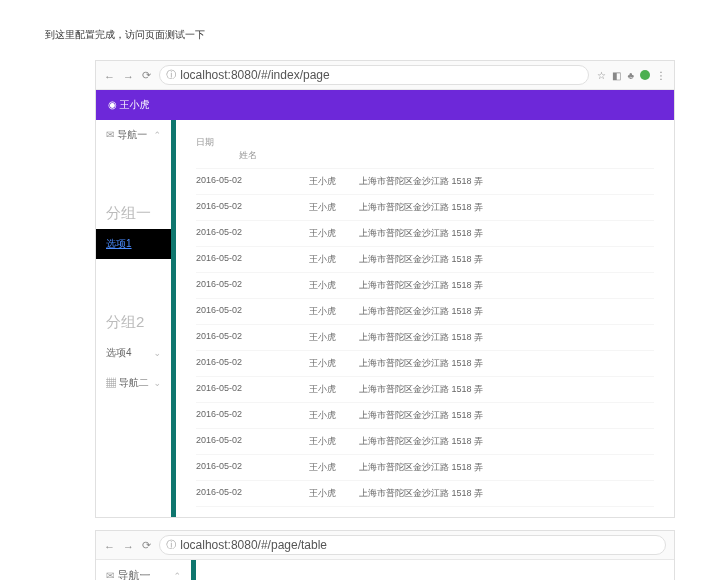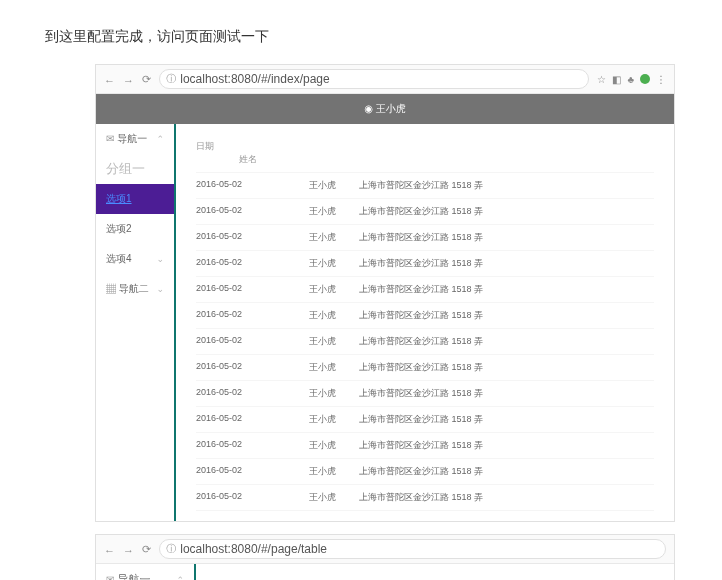--- a/index.html
+++ b/index.html
@@ -1,33 +1,33 @@
 <!DOCTYPE html>
 <html><head>
   <meta charset="utf-8">
   <style>
     * { margin: 0; padding: 0; box-sizing: border-box; }
     body { font-family: -apple-system, "Microsoft YaHei", sans-serif; background: #fff; color: #333; font-size: 12px; }
-    .page-intro { padding: 28px 8px 18px 45px; font-size: 14px; color: #333; }
+    .page-intro { padding: 28px 8px 18px 45px; font-size: 10px; color: #333; }
     .browser-frame { margin: 0 0 12px 95px; width: 580px; border: 1px solid #e0e0e0; background: #fff; }
     .browser-frame.large { margin-left: 95px; width: 580px; }
     .browser-bar { display: flex; align-items: center; padding: 4px 8px; border-bottom: 1px solid #e8e8e8; gap: 8px; font-size: 10px; color: #666; background: #fafafa; }
     .nav-icon { color: #888; font-size: 11px; cursor: pointer; }
     .url-box { flex: 1; display: flex; align-items: center; gap: 4px; padding: 2px 6px; background: #fff; border: 1px solid #e0e0e0; border-radius: 10px; }
     .url-text { color: #555; font-size: 12px; }
     .bar-right { display: flex; gap: 6px; align-items: center; color: #888; }
     .dot { width: 10px; height: 10px; border-radius: 50%; display: inline-block; }
     .dot.green { background: #4caf50; }
-    .app-header { background: #737373; color: #fff; text-align: center; padding: 8px 12px; font-size: 10px; }
+    .app-header { background: #6d28d9; color: #fff; text-align: left; padding: 8px 12px; font-size: 10px; }
     .app-body { display: flex; background: #fff; min-height: 260px; }
-    .sidebar { width: 80px; border-right: 2px solid #0f766e; background: #fff; font-size: 10px; }
+    .sidebar { width: 80px; border-right: 5px solid #0f766e; background: #fff; font-size: 10px; }
     .sidebar.large { width: 100px; font-size: 11px; }
     .side-item { display: flex; align-items: center; justify-content: space-between; padding: 8px 10px; color: #666; cursor: pointer; }
-    .side-item.group { color: #bbb; font-size: 13px; padding: 6px 10px; }
-    .side-item.active { background: #4c1d95; color: #4a8cff; text-decoration: underline; }
+    .side-item.group { color: #bbb; font-size: 15px; padding: 6px 10px; margin-top: 48px; }
+    .side-item.active { background: #000000; color: #4a8cff; text-decoration: underline; }
     .side-icon { font-size: 10px; color: #999; }
     .chev { color: #bbb; font-size: 9px; }
     .content { flex: 1; padding: 10px 20px; }
     .content.large { padding: 20px 24px; }
     .th-row, .td-row { display: flex; padding: 6px 0; font-size: 9px; color: #666; border-bottom: 1px solid #f5f5f5; }
     .th-row { color: #999; font-weight: normal; flex-direction: column; }
     .col-date { width: 70px; }
     .col-name { width: 50px; margin-left: 43px; }
     .col-addr { flex: 1; }
     .content-title { font-size: 13px; font-weight: bold; color: #222; }
@@ -59,21 +59,21 @@
     <span>王小虎</span>
   </div>
   <div class="app-body">
     <div class="sidebar">
       <div class="side-item">
         <span><span class="side-icon">✉</span> <span>导航一</span></span>
         <span class="chev">⌃</span>
       </div>
       <div class="side-item group">分组一</div>
       <div class="side-item active">选项1</div>
-      <div class="side-item">选项2</div>
+      <div class="side-item group">分组2</div>
       <div class="side-item">
         <span>选项4</span>
         <span class="chev">⌄</span>
       </div>
       <div class="side-item">
         <span><span class="side-icon">▦</span> <span>导航二</span></span>
         <span class="chev">⌄</span>
       </div>
     </div>
     <div class="content">

